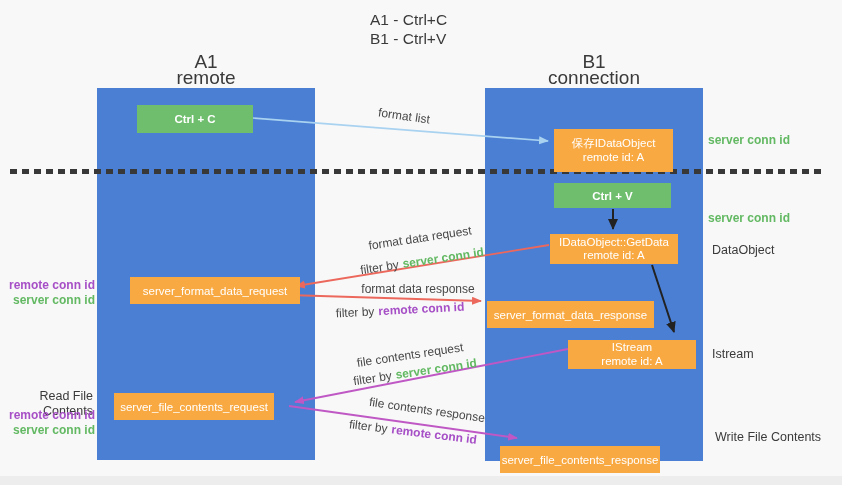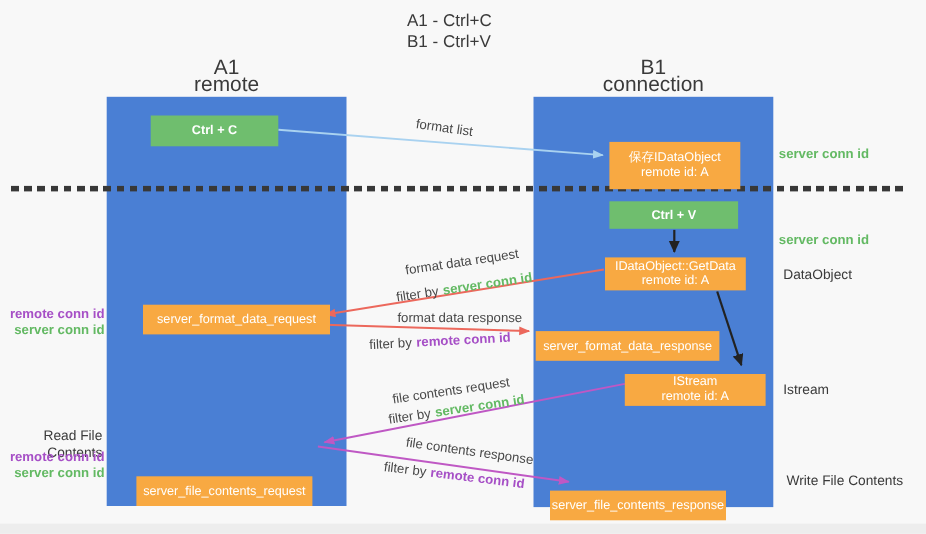--- a/index.html
+++ b/index.html
@@ -104,21 +104,21 @@
   <div class="node orange" style="left:130px;top:277px;width:170px;height:27px;">
     <span class="single">server_format_data_request</span>
   </div>
   <div class="node orange" style="left:487px;top:288px;width:167px;height:27px;margin-top:13px;">
     <span class="single">server_format_data_response</span>
   </div>
   <div class="node orange" style="left:568px;top:340px;width:128px;height:29px;">
     <span class="l1">IStream</span>
     <span class="l2">remote id: A</span>
   </div>
-  <div class="node orange" style="left:124px;top:393px;width:160px;height:27px;margin-top:40px;">
+  <div class="node orange" style="left:114px;top:393px;width:160px;height:27px;">
     <span class="single">server_file_contents_request</span>
   </div>
   <div class="node orange" style="left:500px;top:426px;width:160px;height:27px;margin-top:20px;">
     <span class="single">server_file_contents_response</span>
   </div>
 
   <div class="flow-label" style="left:404px;top:116px;transform:translate(-50%,-50%) rotate(8deg);">format list</div>
   <div class="flow-label" style="left:420px;top:238px;transform:translate(-50%,-50%) rotate(-8.5deg);">format data request</div>
   <div class="flow-label" style="left:422px;top:261px;transform:translate(-50%,-50%) rotate(-8.5deg);">
     <span>filter by</span><span class="green">server conn id</span>

